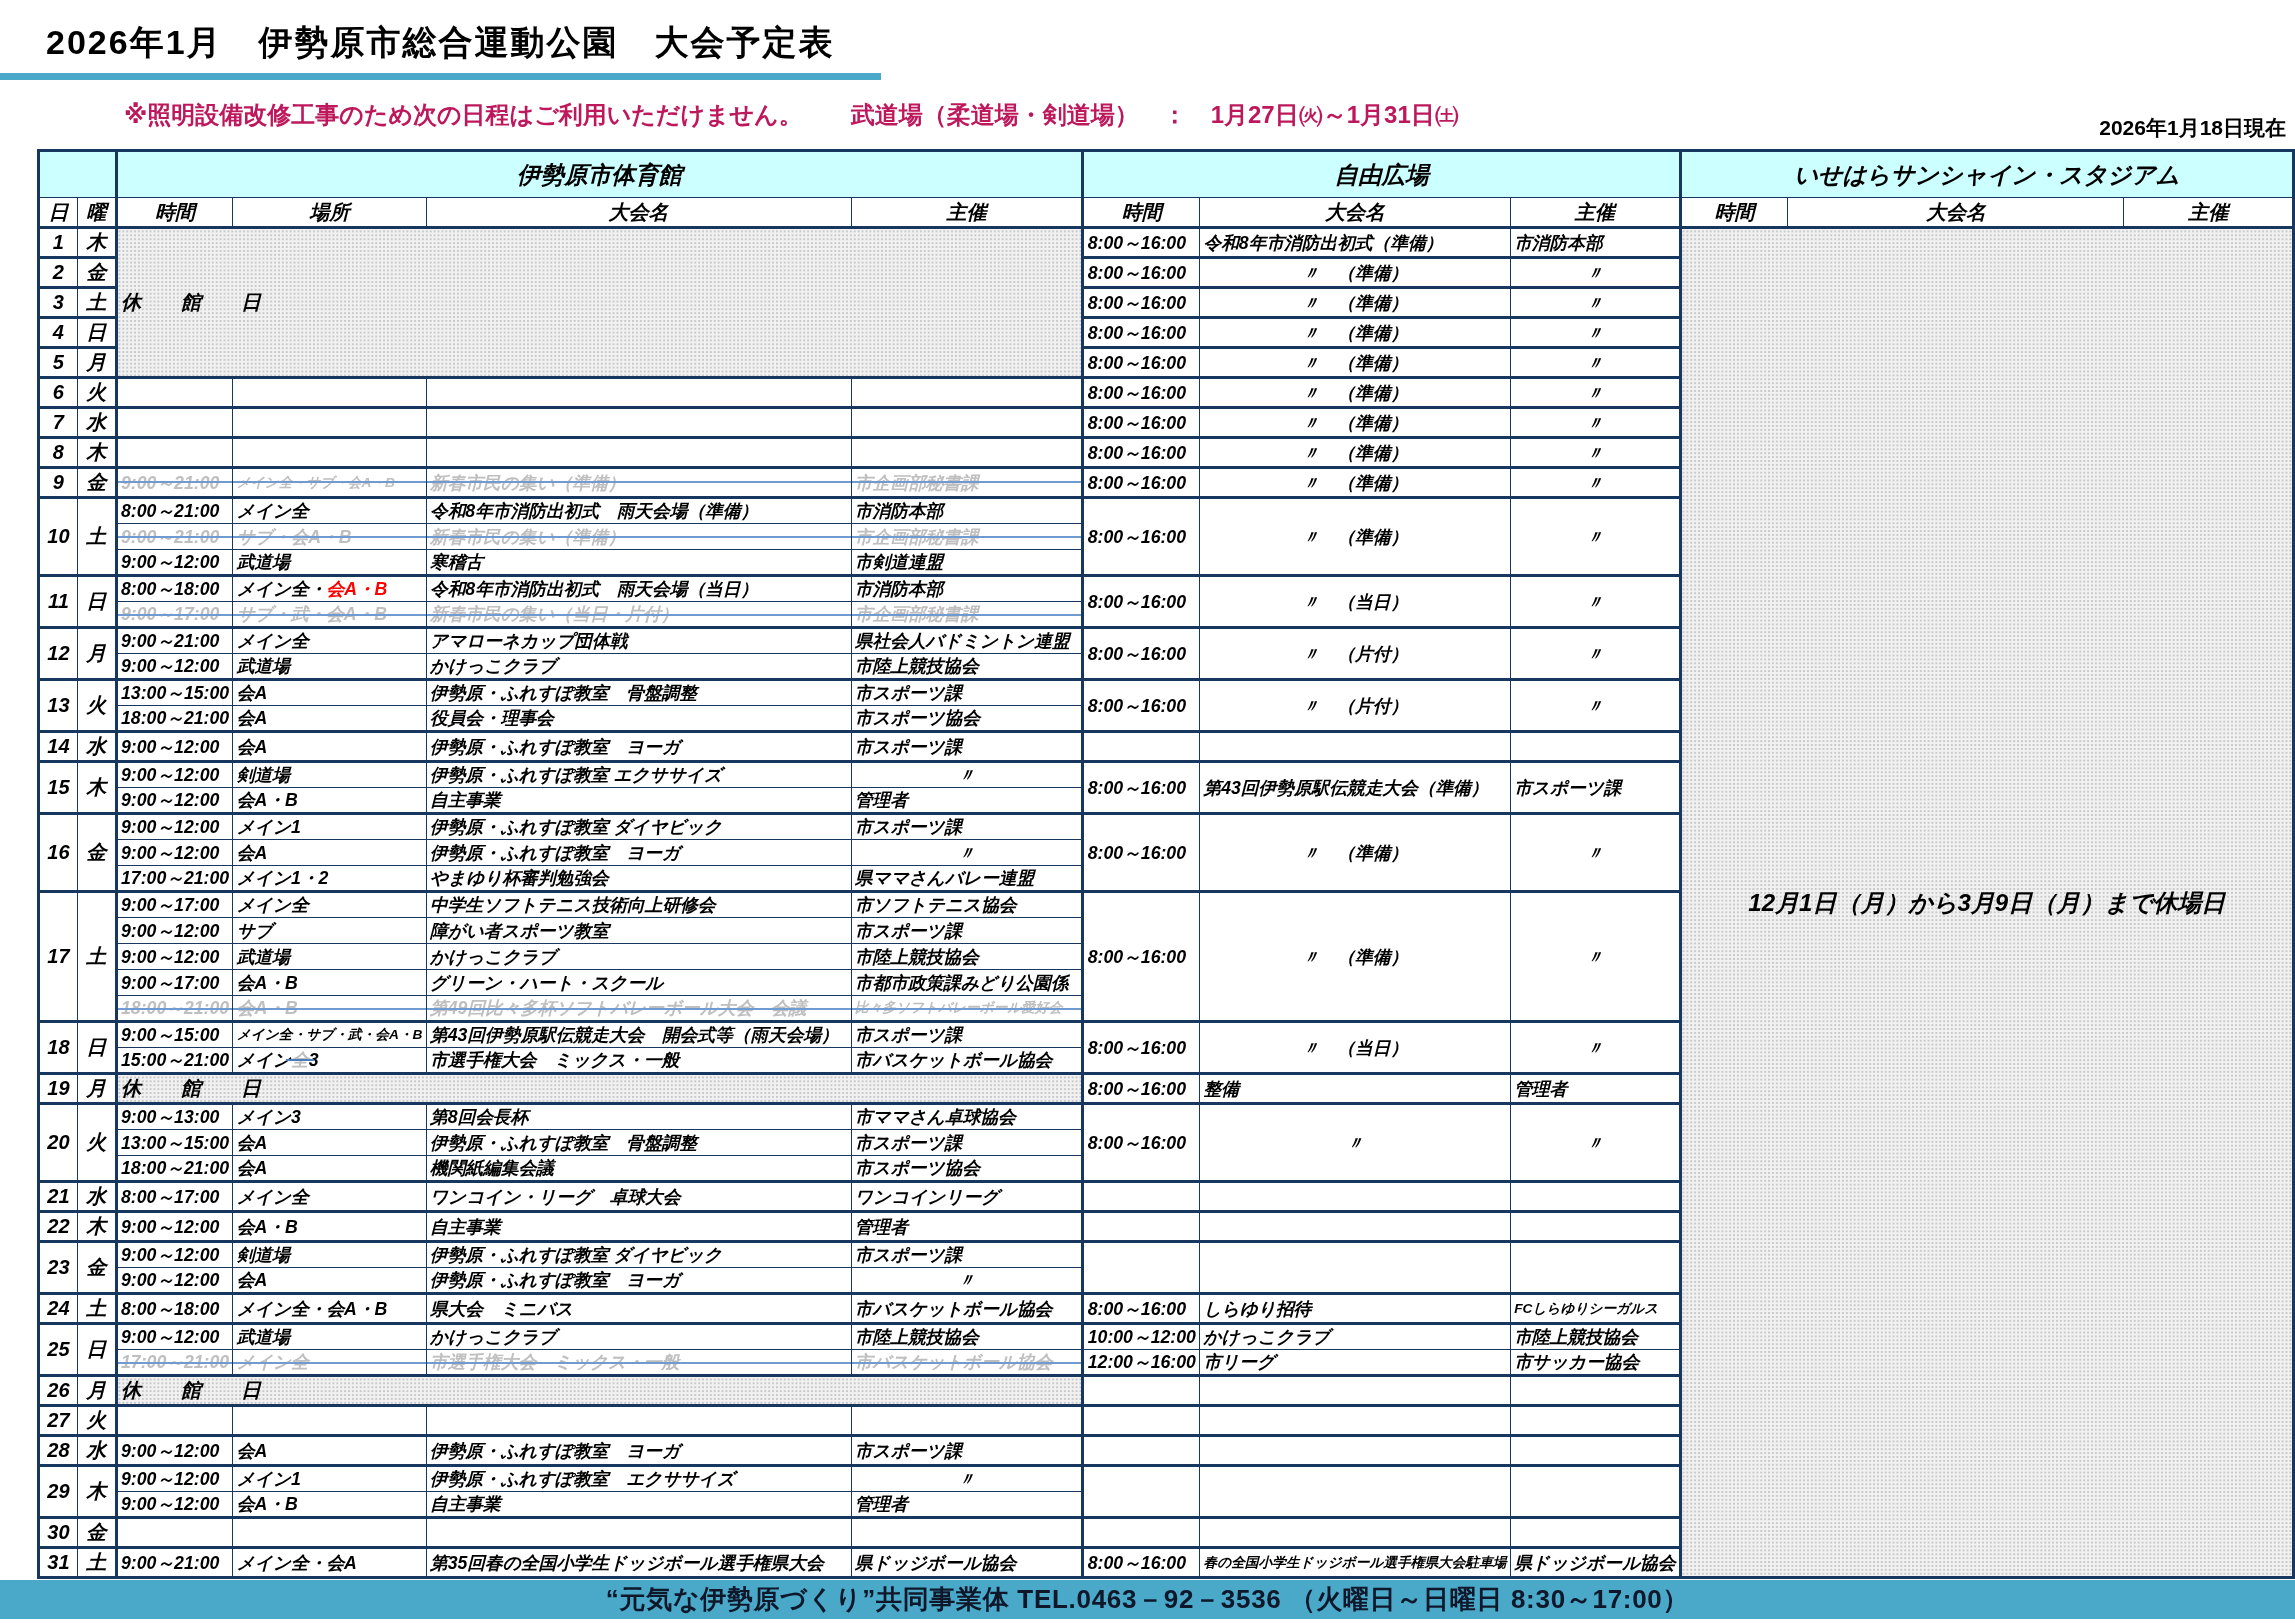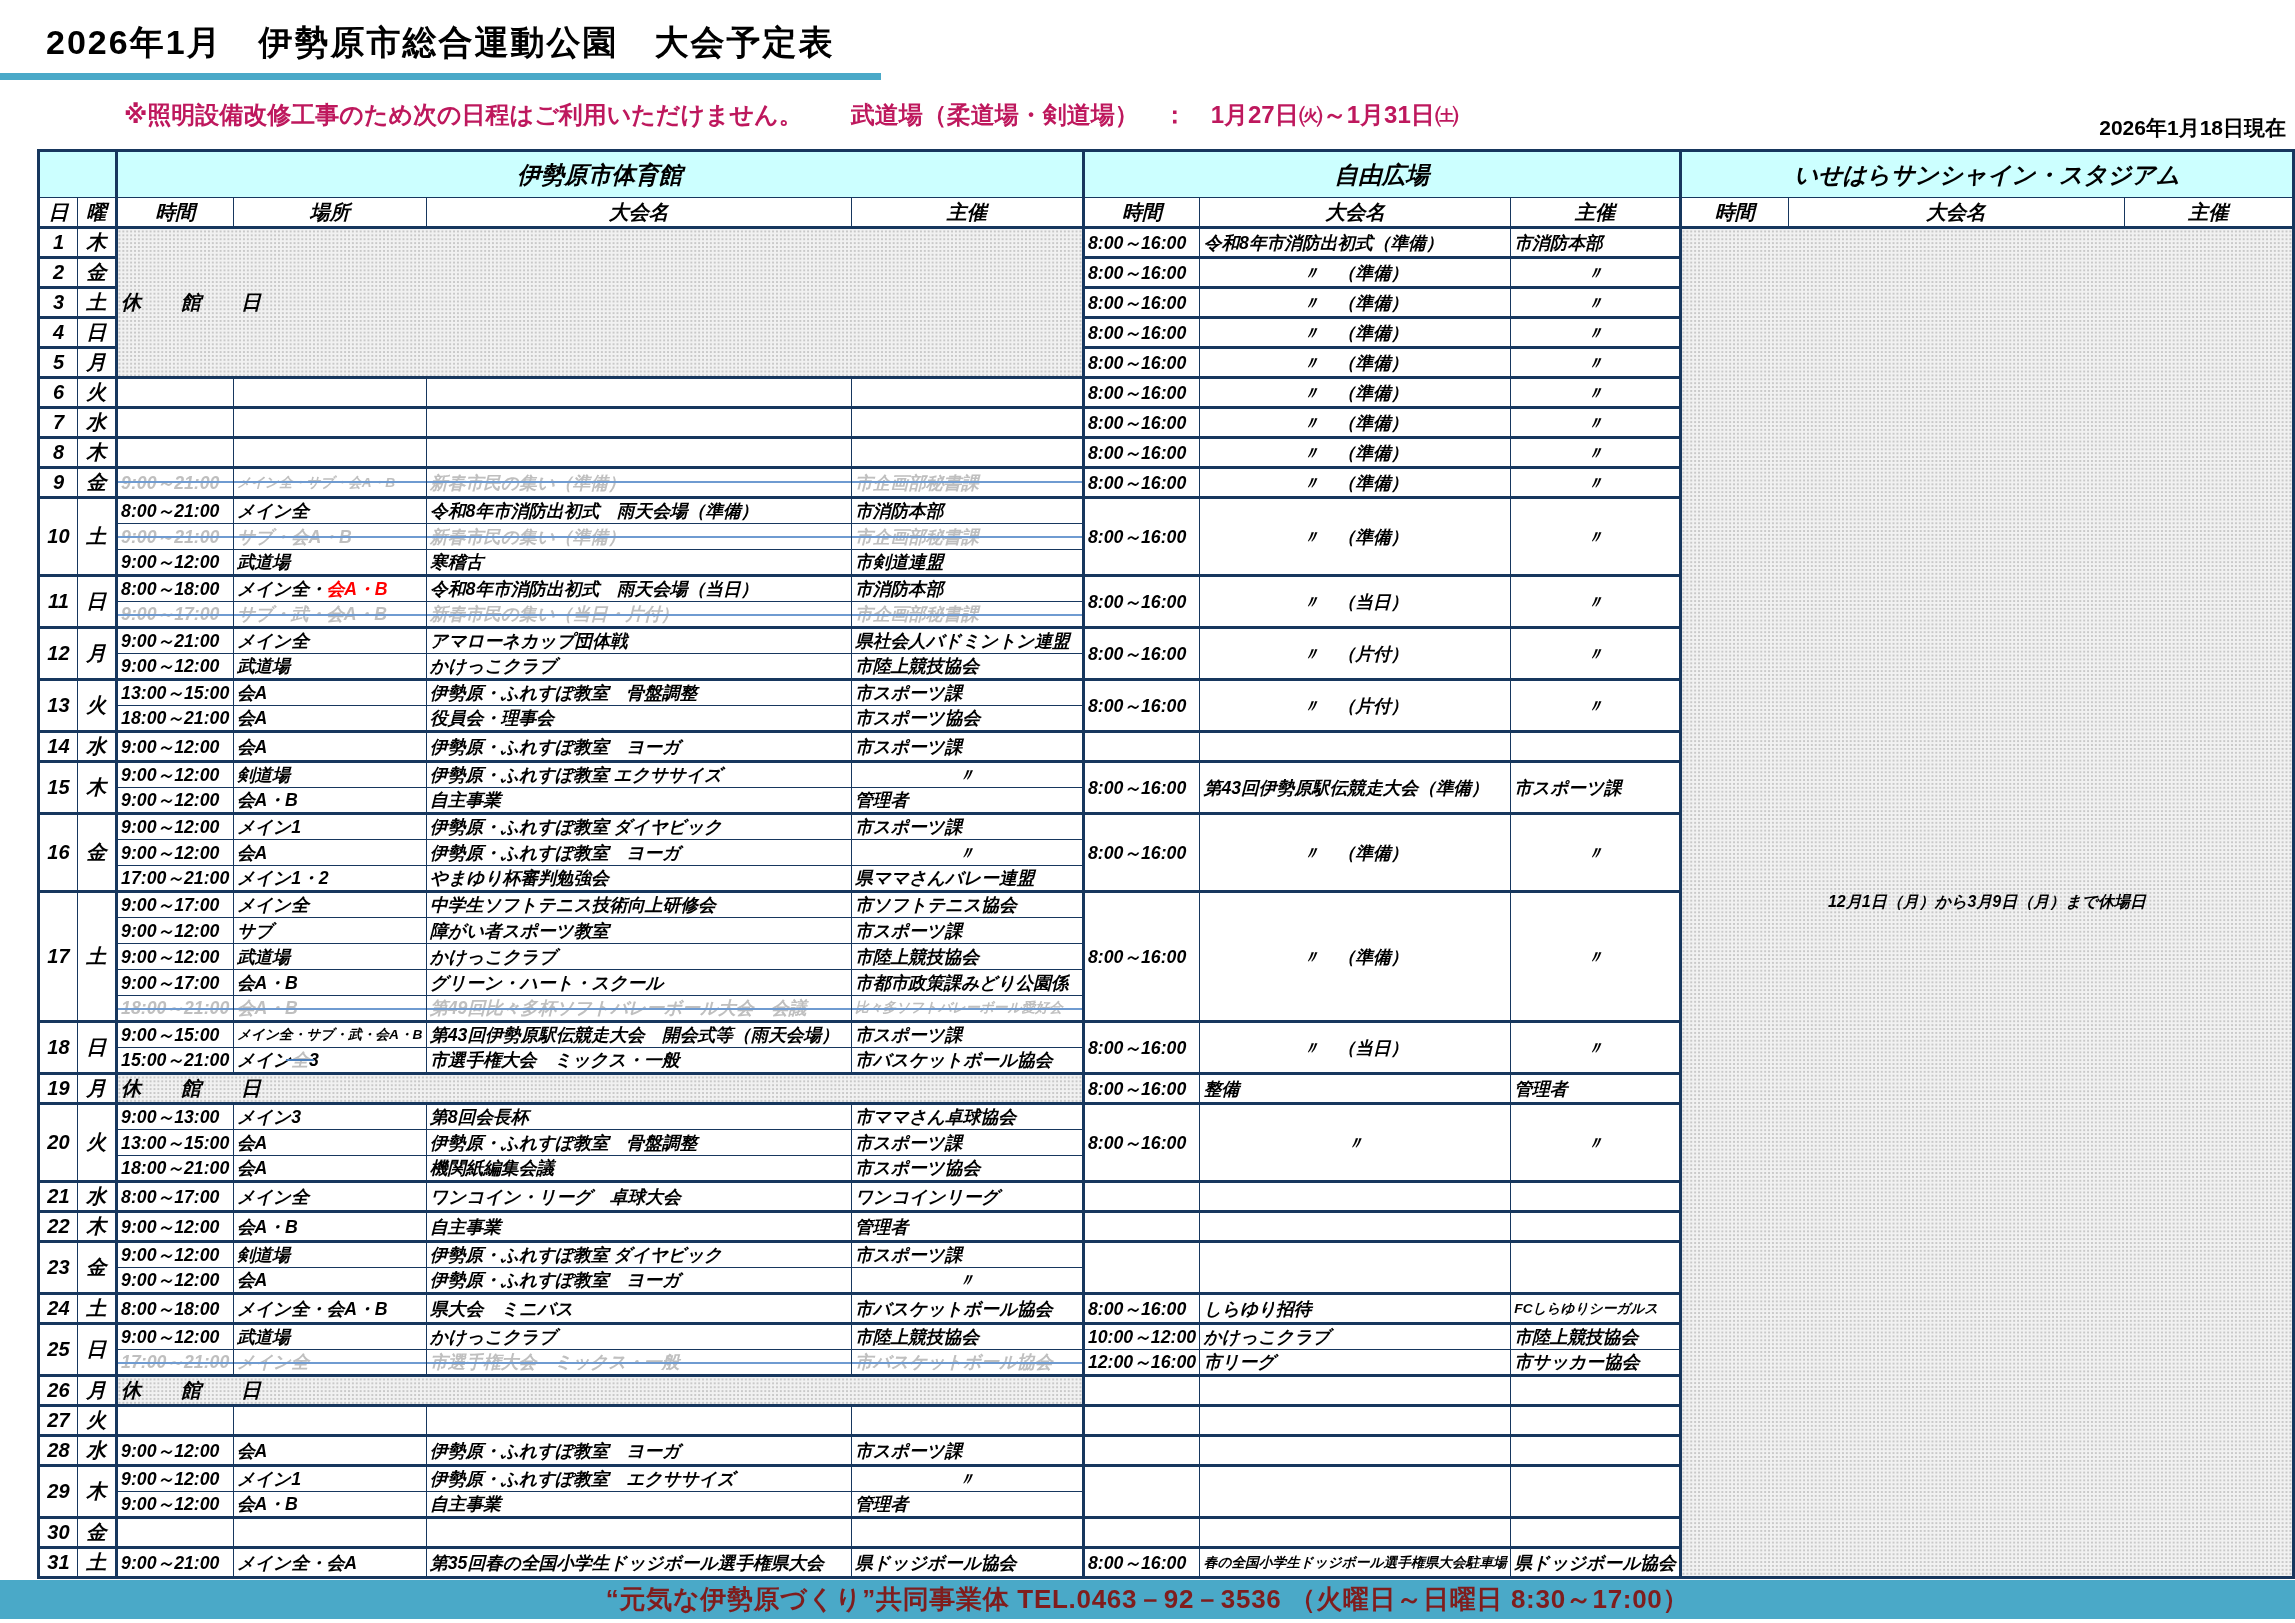--- a/index.html
+++ b/index.html
@@ -22,29 +22,29 @@
   .bL{border-left:3.3px solid #17375e;}
   .dcol,.wcol{font-size:20px;text-align:center;padding:0;}
   .c{text-align:center;}
   .sm{font-size:13.7px;}
   .dots{
     background-color:#f1f1f1;
     background-image:radial-gradient(#c9c9c9 1px, transparent 1px);
     background-size:3.9px 3.9px;
   }
   .closed{font-size:20px;}
-  .stadium{font-size:16px;text-align:center;vertical-align:middle;}
+  .stadium{font-size:24px;text-align:center;vertical-align:middle;}
   .sk{color:#bfbfbf;position:relative;}
   .sk::after{content:"";position:absolute;left:-2.6px;right:-2.6px;top:11.8px;height:2.6px;background:#6f9bd1;}
   .ps{color:#bfbfbf;position:relative;display:inline-block;}
   .ps::after{content:"";position:absolute;left:-5.2px;right:-5.2px;top:45%;height:2.6px;background:#4a7ebb;}
   .red{color:#ff0000;}
   .footer{
     position:absolute;left:0;top:1580px;width:100%;height:39px;background:#4aa9c8;
-    color:#7f1d1d;text-align:center;font-size:26px;line-height:38px;letter-spacing:0.7px;
+    color:#0f172a;text-align:center;font-size:26px;line-height:38px;letter-spacing:0.7px;
   }
 </style>
 </head>
 <body>
 
 <div class="title-wrap">
   <span class="title">2026年1月　伊勢原市総合運動公園　大会予定表</span>
 </div>
 
 <div class="notice">※照明設備改修工事のため次の日程はご利用いただけません。　　武道場（柔道場・剣道場）　：　1月27日㈫～1月31日㈯</div>

